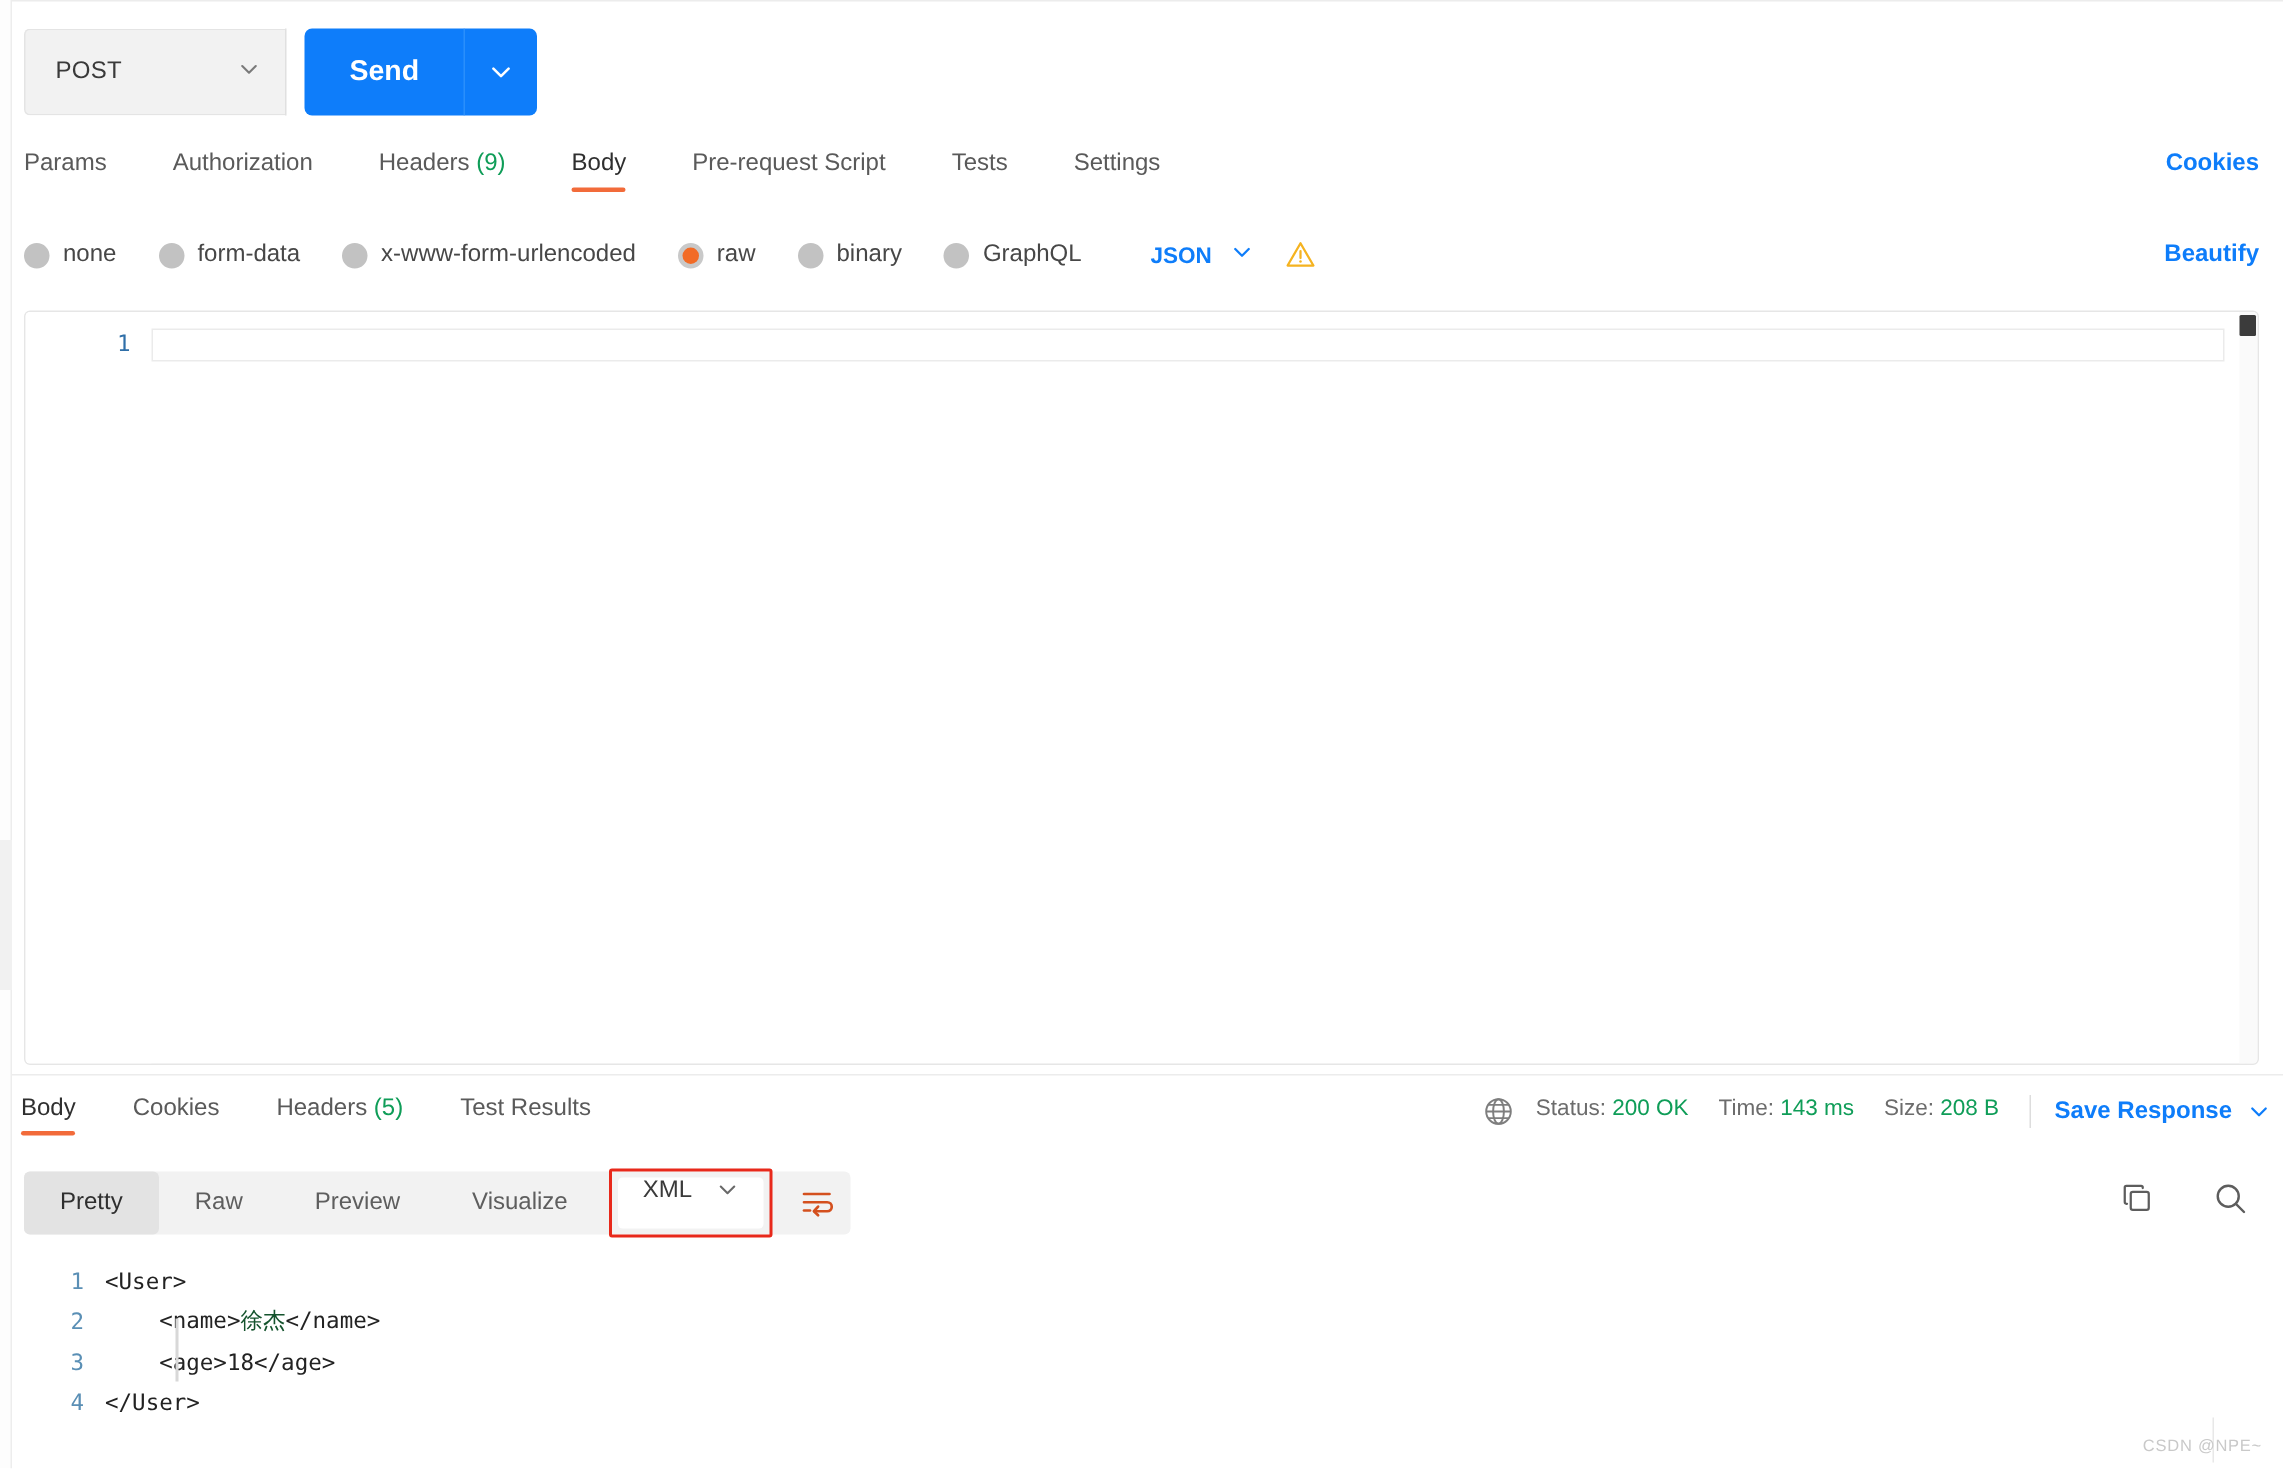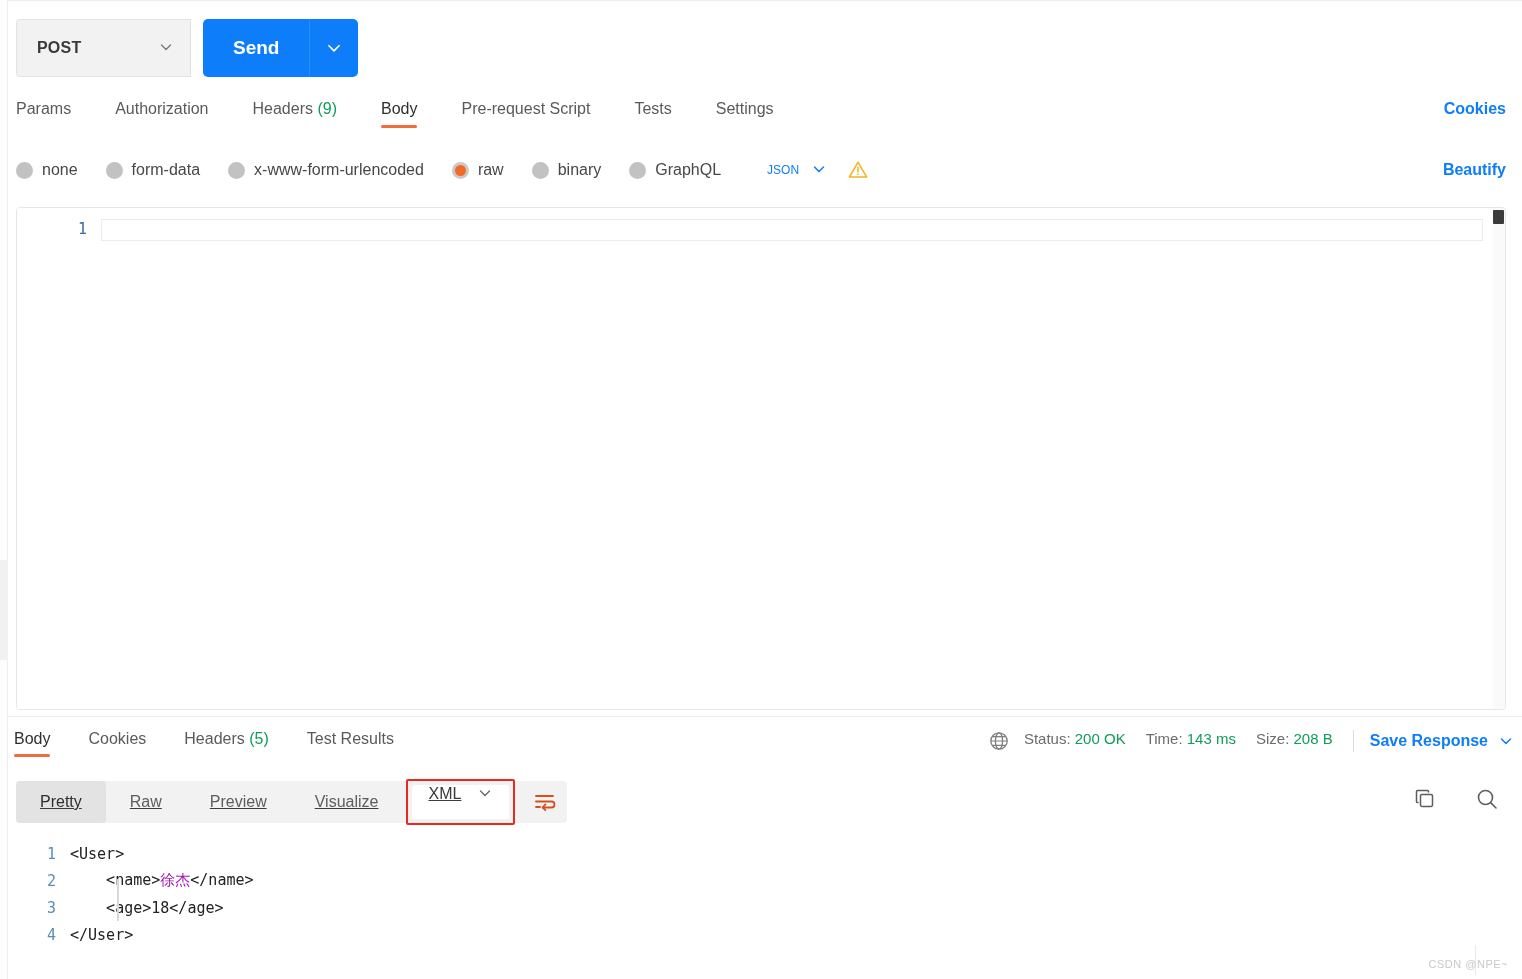--- a/index.html
+++ b/index.html
@@ -34,21 +34,21 @@
     position: absolute; left: 16px; top: 19px; width: 1490px; height: 58px;
     display: flex; align-items: stretch;
   }
   .method-select {
     width: 174px; background: #f2f2f2;
     border: 1px solid #e4e4e4; border-right: none;
     border-radius: 4px 0 0 4px;
     display: flex; align-items: center; justify-content: space-between;
     padding: 0 16px 0 20px; cursor: pointer;
   }
-  .method-label { font-size: 16px; font-weight: 700; color: #3a3a3a; letter-spacing: .2px; }
+  .method-label { font-size: 16px; font-weight: 400; color: #3a3a3a; letter-spacing: .2px; }
   .url-input {
     flex: 1; background: #f2f2f2; border: 1px solid #e4e4e4; border-left: none;
     border-radius: 0 4px 4px 0;
     display: flex; align-items: center; padding-left: 20px;
     font-size: 16px; color: #4a4a4a; cursor: text;
   }
   .url-divider {
     width: 1px; background: #e0e0e0; align-self: stretch; margin: 0;
   }
   .send-wrap {
@@ -98,21 +98,21 @@
     margin-right: 9px; flex: none; display: flex; align-items: center; justify-content: center;
   }
   .radio-dot.selected { background: #c9c9c9; }
   .radio-dot.selected i {
     width: 11px; height: 11px; border-radius: 50%; background: #f26b26; display: block;
   }
   .radio-label { font-size: 16px; color: #474747; }
   .format-select {
     display: flex; align-items: center; margin-left: 18px; cursor: pointer;
   }
-  .format-label { color: #0e7dfa; font-size: 12px; font-weight: 400; margin-right: 12px; }
+  .format-label { color: #0e7dfa; font-size: 15px; font-weight: 700; margin-right: 12px; }
   .warn-icon { margin-left: 20px; display: flex; align-items: center; cursor: pointer; }
   .beautify-link {
     margin-left: auto; color: #0e7dfa; font-size: 16px; font-weight: 700; cursor: pointer;
   }
 
   
   .editor-box {
     position: absolute; left: 16px; top: 207px; width: 1490px; height: 503px;
     border: 1px solid #e6e6e6; border-radius: 4px; background: #fff;
     overflow: hidden;
@@ -173,21 +173,21 @@
   .stat-sep { width: 1px; height: 22px; background: #dddddd; margin: 0 16px 0 0; }
   .save-response {
     color: #0e7dfa; font-size: 16px; font-weight: 700; cursor: pointer;
     display: flex; align-items: center;
   }
 
   
   .view-toolbar {
     position: absolute; left: 16px; top: 781px; height: 42px;
     display: flex; align-items: center;
-    background: #f2f2f2; border-radius: 4px; text-decoration: underline;
+    background: #f2f2f2; border-radius: 4px;
   }
   .view-tab {
     padding: 0 24px; height: 42px; display: flex; align-items: center;
     font-size: 16px; color: #5e5e5e; cursor: pointer; border-radius: 4px;
   }
   .view-tab.active { background: #e3e3e3; color: #2f2f2f; }
   .fmt-box-outer {
     margin-left: 4px; padding: 4px; border: 2px solid #e8291b; border-radius: 2px;
     display: flex; align-items: center;
   }
@@ -214,21 +214,21 @@
   .code-line { display: flex; align-items: center; height: 27px; }
   .code-num {
     width: 70px; text-align: right; padding-right: 14px;
     color: #5a8fb5; flex: none;
   }
   .code-text { color: #222; white-space: pre; }
   .code-fold {
     position: absolute; left: 117px; top: 879px; width: 2px; height: 42px;
     background: #d8d8d8;
   }
-  .cjk { color: #a21caf; }
+  .cjk { color: #14532d; }
 
   
   .watermark {
     position: absolute; right: 14px; bottom: 9px;
     font-size: 11px; color: #c9c9c9; letter-spacing: .5px; padding-left: 37px;
   }
   .wm-bar {
     position: absolute; right: 46px; bottom: 4px; width: 1px; height: 30px;
     background: #e8e8e8;
   }

